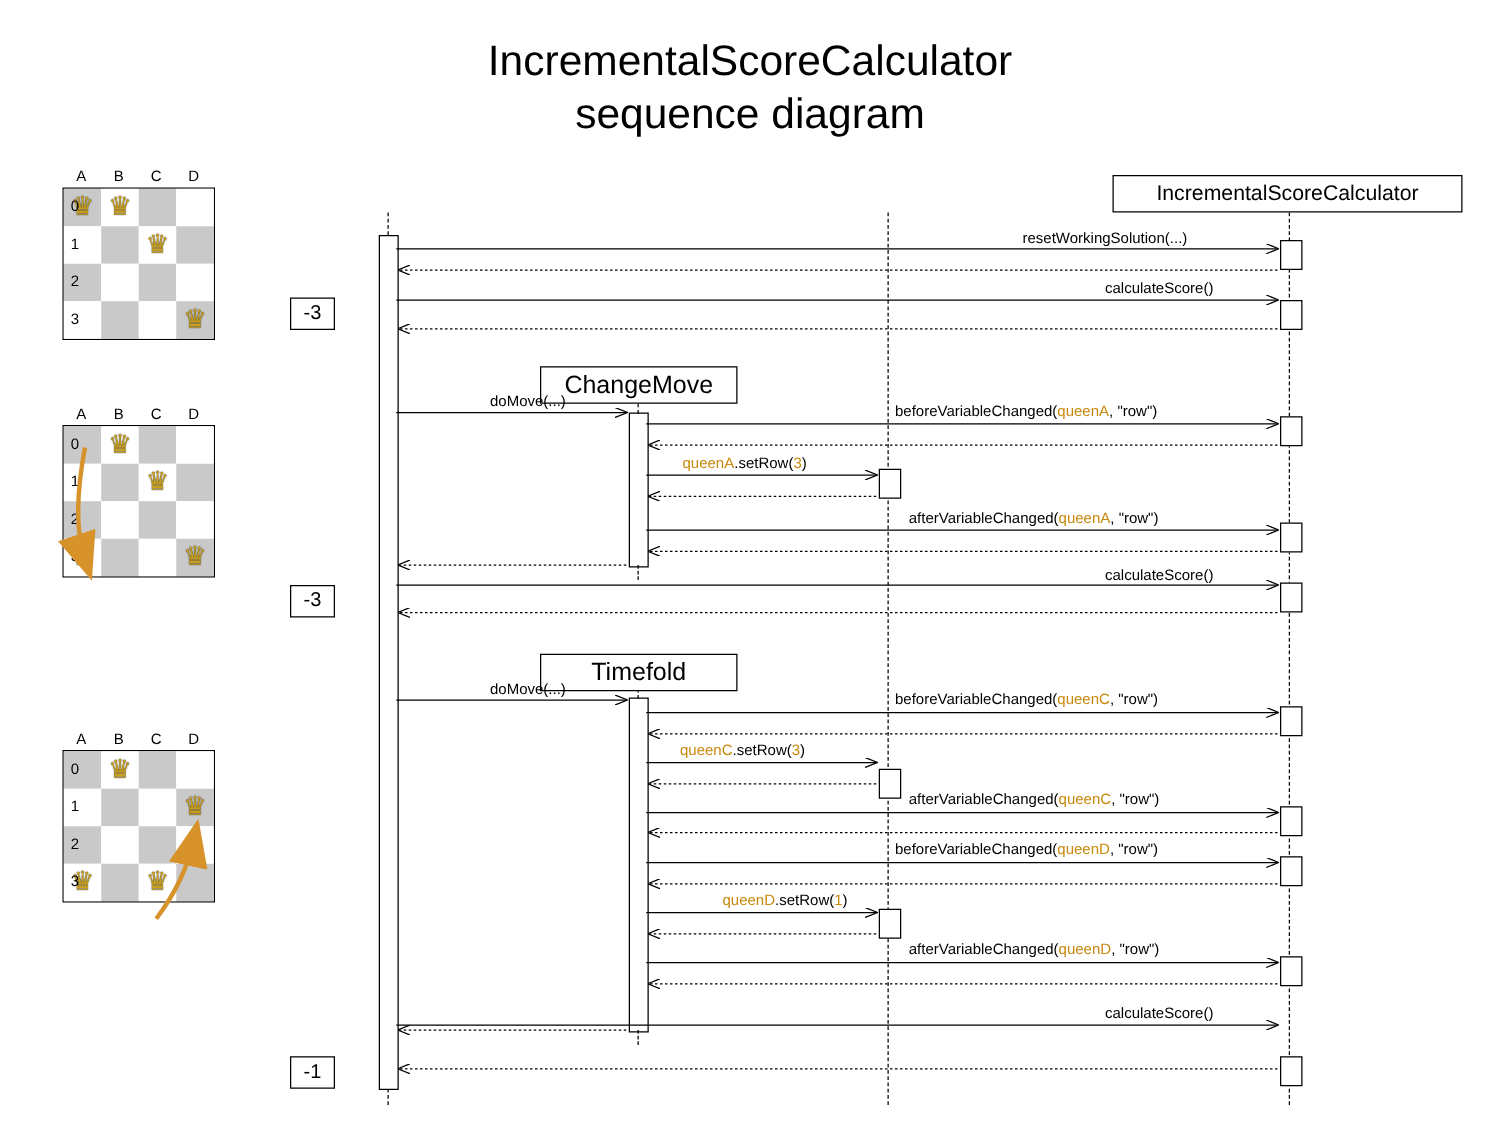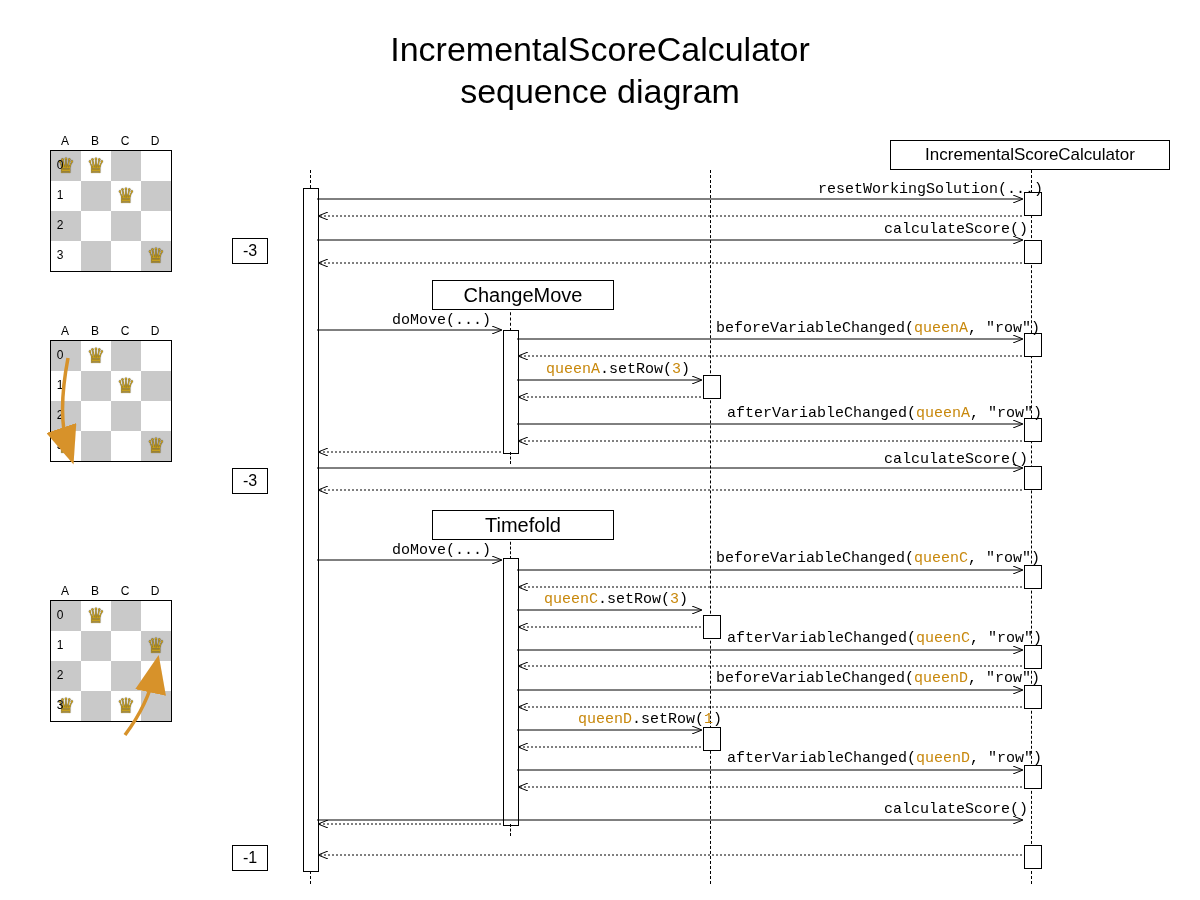--- a/index.html
+++ b/index.html
@@ -55,42 +55,42 @@
     border: 1px solid #000;
   }
   
   .frame-label {
     position: absolute;
     border: 1px solid #000;
     background: #fff;
     font-size: 20px;
     line-height: 26px;
     height: 26px;
-    padding: 1px 24px;
-    text-align: center;
+    padding: 1px 12px;
+    text-align: center;
+    margin-top: 13px;
   }
   
   .score-box {
     position: absolute;
     border: 1px solid #000;
     background: #fff;
     font-size: 16px;
     line-height: 22px;
     height: 22px;
     padding: 1px 6px;
     text-align: center;
   }
   
   .msg-label {
     position: absolute;
-    font-size: 15px;
+    font-size: 12px;
     line-height: 16px;
     white-space: nowrap;
     color: #000;
-    font-family: Liberation Mono, monospace;
   }
   .q { color: #c8880c; }
   
   .board {
     position: absolute;
   }
   .board .cols {
     position: absolute;
     top: -16px;
     left: 0;

